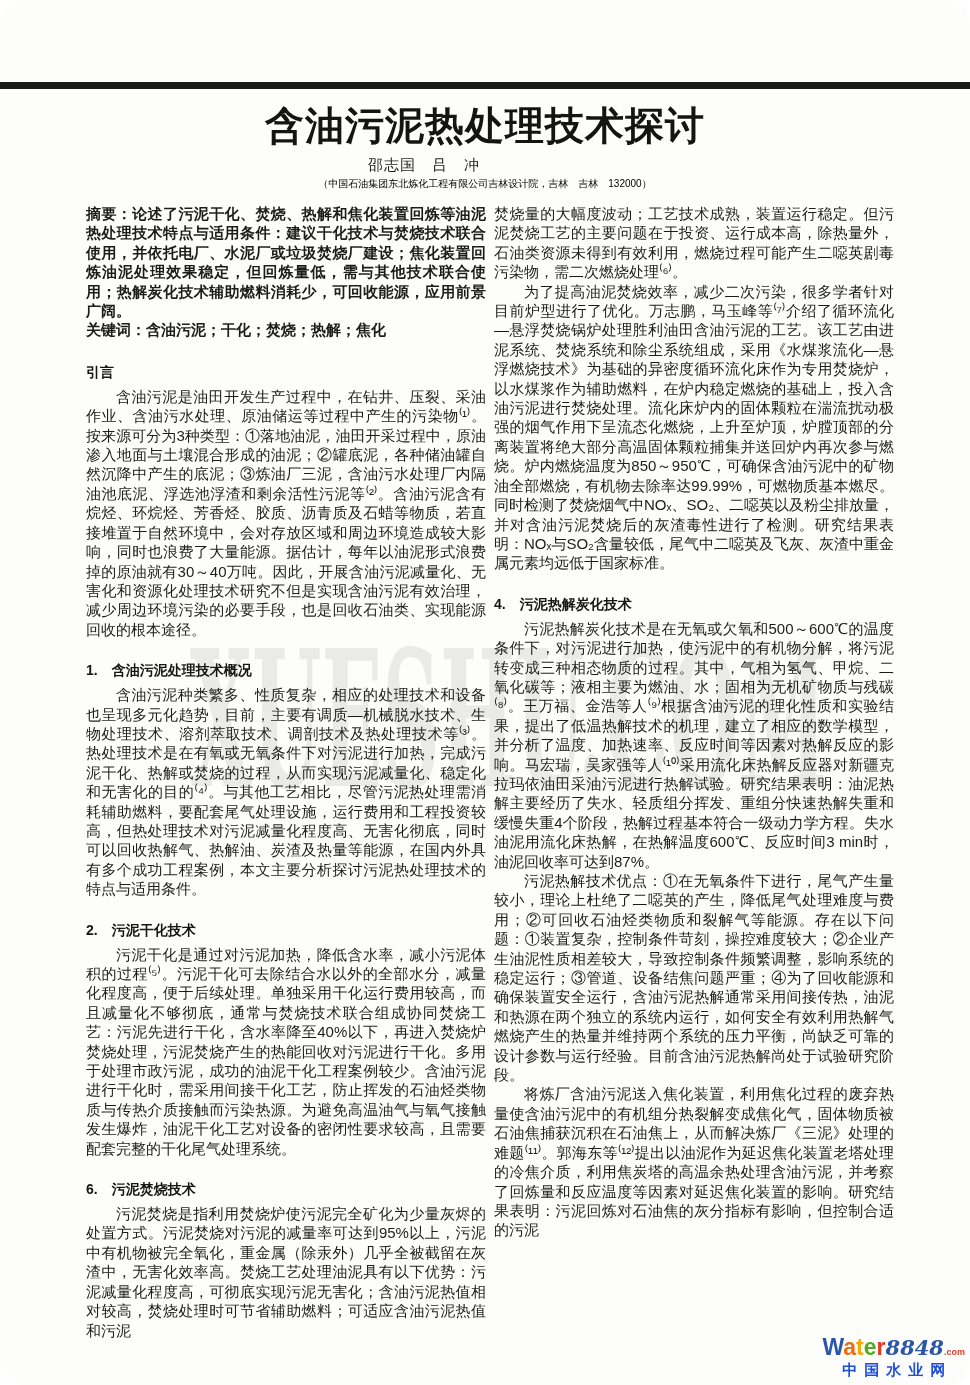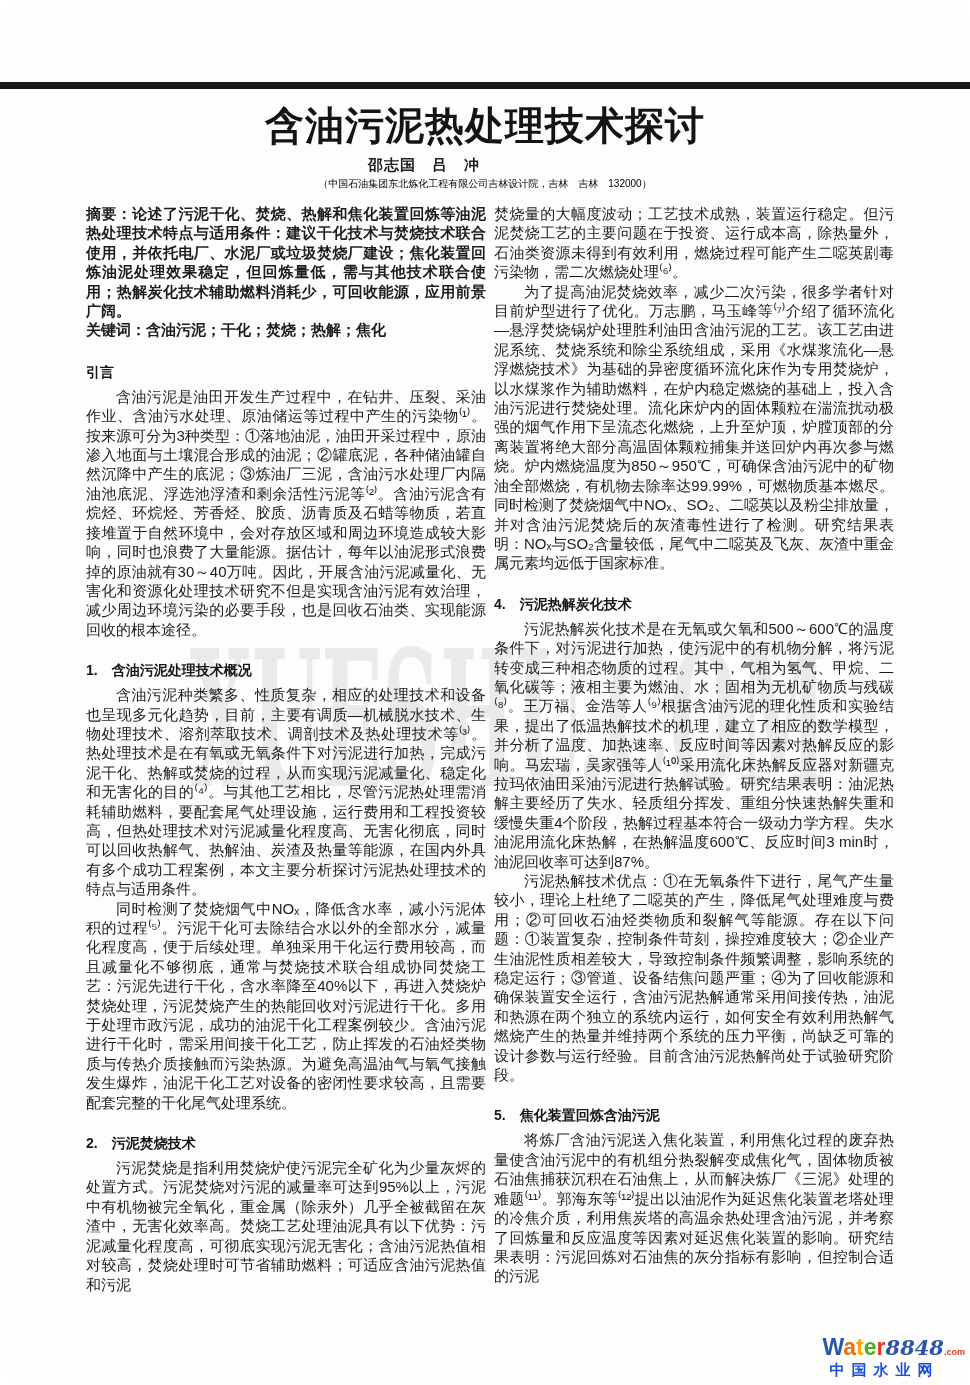--- a/index.html
+++ b/index.html
@@ -22,21 +22,21 @@
   }
   .title {
     position:absolute; left:0; top:99px; width:970px;
     text-align:center;
     font-size:39px; font-weight:700; color:#141414;
     letter-spacing:1px;
   }
   .authors {
     position:absolute; left:0; top:156px; width:848px;
     text-align:center;
-    font-size:15px; font-weight:700; color:#1d1d1d;
+    font-size:15px; font-weight:400; color:#1d1d1d;
     letter-spacing:1px;
   }
   .affiliation {
     position:absolute; left:0; top:177px; width:970px;
     text-align:center;
     font-size:10px; font-weight:500; color:#000000;
   }
   .watermark {
     position:absolute; left:190px; top:625px;
     font-family:"DejaVu Serif", serif;
@@ -61,21 +61,21 @@
   .indent { text-indent:2em; }
   .bold { font-weight:600; }
   .sec-heading {
     margin:21px 0 5px 0;
     font-size:14px; line-height:20px;
     font-weight:700; color:#161616;
   }
   .intro-heading { margin-top:22px; }
   .logo {
     position:absolute; right:5px; bottom:8px;
-    text-align:left; z-index:2;
+    text-align:center; z-index:2;
     line-height:1;
     margin-top:40px;
   }
   .logo-word {
     font-size:23px; font-weight:700; letter-spacing:0;
     font-family:"Liberation Sans", sans-serif;
     white-space:nowrap;
   }
   .logo-num {
     font-family:"DejaVu Serif", serif;
@@ -107,35 +107,35 @@
   <div class="col col-left">
     <p class="para bold">摘要：论述了污泥干化、焚烧、热解和焦化装置回炼等油泥热处理技术特点与适用条件：建议干化技术与焚烧技术联合使用，并依托电厂、水泥厂或垃圾焚烧厂建设；焦化装置回炼油泥处理效果稳定，但回炼量低，需与其他技术联合使用；热解炭化技术辅助燃料消耗少，可回收能源，应用前景广阔。</p>
     <p class="para bold">关键词：含油污泥；干化；焚烧；热解；焦化</p>
 
     <div class="sec-heading intro-heading">引言</div>
     <p class="para indent">含油污泥是油田开发生产过程中，在钻井、压裂、采油作业、含油污水处理、原油储运等过程中产生的污染物⁽¹⁾。按来源可分为3种类型：①落地油泥，油田开采过程中，原油渗入地面与土壤混合形成的油泥；②罐底泥，各种储油罐自然沉降中产生的底泥；③炼油厂三泥，含油污水处理厂内隔油池底泥、浮选池浮渣和剩余活性污泥等⁽²⁾。含油污泥含有烷烃、环烷烃、芳香烃、胶质、沥青质及石蜡等物质，若直接堆置于自然环境中，会对存放区域和周边环境造成较大影响，同时也浪费了大量能源。据估计，每年以油泥形式浪费掉的原油就有30～40万吨。因此，开展含油污泥减量化、无害化和资源化处理技术研究不但是实现含油污泥有效治理，减少周边环境污染的必要手段，也是回收石油类、实现能源回收的根本途径。</p>
 
     <div class="sec-heading">1.　含油污泥处理技术概况</div>
     <p class="para indent">含油污泥种类繁多、性质复杂，相应的处理技术和设备也呈现多元化趋势，目前，主要有调质—机械脱水技术、生物处理技术、溶剂萃取技术、调剖技术及热处理技术等⁽³⁾。热处理技术是在有氧或无氧条件下对污泥进行加热，完成污泥干化、热解或焚烧的过程，从而实现污泥减量化、稳定化和无害化的目的⁽⁴⁾。与其他工艺相比，尽管污泥热处理需消耗辅助燃料，要配套尾气处理设施，运行费用和工程投资较高，但热处理技术对污泥减量化程度高、无害化彻底，同时可以回收热解气、热解油、炭渣及热量等能源，在国内外具有多个成功工程案例，本文主要分析探讨污泥热处理技术的特点与适用条件。</p>
 
-    <p class="para indent">同时检测了焚烧烟气中NOₓ，降低含水率，减小污泥体积的过程⁽⁵⁾。污泥干化可去除结合水以外的全部水分，减量化程度高，便于后续处理。单独采用干化运行费用较高，而且减量化不够彻底，通常与焚烧技术联合组成协同焚烧工艺：污泥先进行干化，含水率降至40%以下，再进入焚烧炉焚烧处理，污泥焚烧产生的热能回收对污泥进行干化。多用于处理市政污泥，成功的油泥干化工程案例较少。含油污泥进行干化时，需采用间接干化工艺，防止挥发的石油烃类物质与传热介质接触而污染热源。为避免高温油气与氧气接触发生爆炸，油泥干化工艺对设备的密闭性要求较高，且需要配套完整的干化尾气处理系统。</p>
+    <div class="sec-heading">2.　污泥干化技术</div>
+    <p class="para indent">污泥干化是通过对污泥加热，降低含水率，减小污泥体积的过程⁽⁵⁾。污泥干化可去除结合水以外的全部水分，减量化程度高，便于后续处理。单独采用干化运行费用较高，而且减量化不够彻底，通常与焚烧技术联合组成协同焚烧工艺：污泥先进行干化，含水率降至40%以下，再进入焚烧炉焚烧处理，污泥焚烧产生的热能回收对污泥进行干化。多用于处理市政污泥，成功的油泥干化工程案例较少。含油污泥进行干化时，需采用间接干化工艺，防止挥发的石油烃类物质与传热介质接触而污染热源。为避免高温油气与氧气接触发生爆炸，油泥干化工艺对设备的密闭性要求较高，且需要配套完整的干化尾气处理系统。</p>
 
-    <div class="sec-heading">2.　污泥焚烧技术</div>
+    <div class="sec-heading">6.　污泥焚烧技术</div>
     <p class="para indent">污泥焚烧是指利用焚烧炉使污泥完全矿化为少量灰烬的处置方式。污泥焚烧对污泥的减量率可达到95%以上，污泥中有机物被完全氧化，重金属（除汞外）几乎全被截留在灰渣中，无害化效率高。焚烧工艺处理油泥具有以下优势：污泥减量化程度高，可彻底实现污泥无害化；含油污泥热值相对较高，焚烧处理时可节省辅助燃料；可适应含油污泥热值和污泥</p>
   </div>
 
   <div class="col col-right">
     <p class="para">焚烧量的大幅度波动；工艺技术成熟，装置运行稳定。但污泥焚烧工艺的主要问题在于投资、运行成本高，除热量外，石油类资源未得到有效利用，燃烧过程可能产生二噁英剧毒污染物，需二次燃烧处理⁽⁶⁾。</p>
     <p class="para indent">为了提高油泥焚烧效率，减少二次污染，很多学者针对目前炉型进行了优化。万志鹏，马玉峰等⁽⁷⁾介绍了循环流化—悬浮焚烧锅炉处理胜利油田含油污泥的工艺。该工艺由进泥系统、焚烧系统和除尘系统组成，采用《水煤浆流化—悬浮燃烧技术》为基础的异密度循环流化床作为专用焚烧炉，以水煤浆作为辅助燃料，在炉内稳定燃烧的基础上，投入含油污泥进行焚烧处理。流化床炉内的固体颗粒在湍流扰动极强的烟气作用下呈流态化燃烧，上升至炉顶，炉膛顶部的分离装置将绝大部分高温固体颗粒捕集并送回炉内再次参与燃烧。炉内燃烧温度为850～950℃，可确保含油污泥中的矿物油全部燃烧，有机物去除率达99.99%，可燃物质基本燃尽。同时检测了焚烧烟气中NOₓ、SO₂、二噁英以及粉尘排放量，并对含油污泥焚烧后的灰渣毒性进行了检测。研究结果表明：NOₓ与SO₂含量较低，尾气中二噁英及飞灰、灰渣中重金属元素均远低于国家标准。</p>
 
     <div class="sec-heading">4.　污泥热解炭化技术</div>
     <p class="para indent">污泥热解炭化技术是在无氧或欠氧和500～600℃的温度条件下，对污泥进行加热，使污泥中的有机物分解，将污泥转变成三种相态物质的过程。其中，气相为氢气、甲烷、二氧化碳等；液相主要为燃油、水；固相为无机矿物质与残碳⁽⁸⁾。王万福、金浩等人⁽⁹⁾根据含油污泥的理化性质和实验结果，提出了低温热解技术的机理，建立了相应的数学模型，并分析了温度、加热速率、反应时间等因素对热解反应的影响。马宏瑞，吴家强等人⁽¹⁰⁾采用流化床热解反应器对新疆克拉玛依油田采油污泥进行热解试验。研究结果表明：油泥热解主要经历了失水、轻质组分挥发、重组分快速热解失重和缓慢失重4个阶段，热解过程基本符合一级动力学方程。失水油泥用流化床热解，在热解温度600℃、反应时间3 min时，油泥回收率可达到87%。</p>
     <p class="para indent">污泥热解技术优点：①在无氧条件下进行，尾气产生量较小，理论上杜绝了二噁英的产生，降低尾气处理难度与费用；②可回收石油烃类物质和裂解气等能源。存在以下问题：①装置复杂，控制条件苛刻，操控难度较大；②企业产生油泥性质相差较大，导致控制条件频繁调整，影响系统的稳定运行；③管道、设备结焦问题严重；④为了回收能源和确保装置安全运行，含油污泥热解通常采用间接传热，油泥和热源在两个独立的系统内运行，如何安全有效利用热解气燃烧产生的热量并维持两个系统的压力平衡，尚缺乏可靠的设计参数与运行经验。目前含油污泥热解尚处于试验研究阶段。</p>
 
-    <div class="sec-heading">5.　焦化装置回炼含油污泥</div>
     <p class="para indent">将炼厂含油污泥送入焦化装置，利用焦化过程的废弃热量使含油污泥中的有机组分热裂解变成焦化气，固体物质被石油焦捕获沉积在石油焦上，从而解决炼厂《三泥》处理的难题⁽¹¹⁾。郭海东等⁽¹²⁾提出以油泥作为延迟焦化装置老塔处理的冷焦介质，利用焦炭塔的高温余热处理含油污泥，并考察了回炼量和反应温度等因素对延迟焦化装置的影响。研究结果表明：污泥回炼对石油焦的灰分指标有影响，但控制合适的污泥</p>
   </div>
 
   <div class="logo">
     <div class="logo-word">
       <span style="color: rgb(43, 85, 168);">W</span><span style="color: rgb(238, 109, 16);">a</span><span style="color: rgb(245, 168, 0);">t</span><span style="color: rgb(84, 170, 28);">e</span><span style="color: rgb(226, 58, 36);">r</span><span class="logo-num" style="color: rgb(43, 85, 168);">8848</span><span class="logo-tld" style="color: rgb(226, 58, 36);">.com</span>
     </div>
     <div class="logo-sub" style="color: #1d4ed8;">中国水业网</div>
   </div>
 

